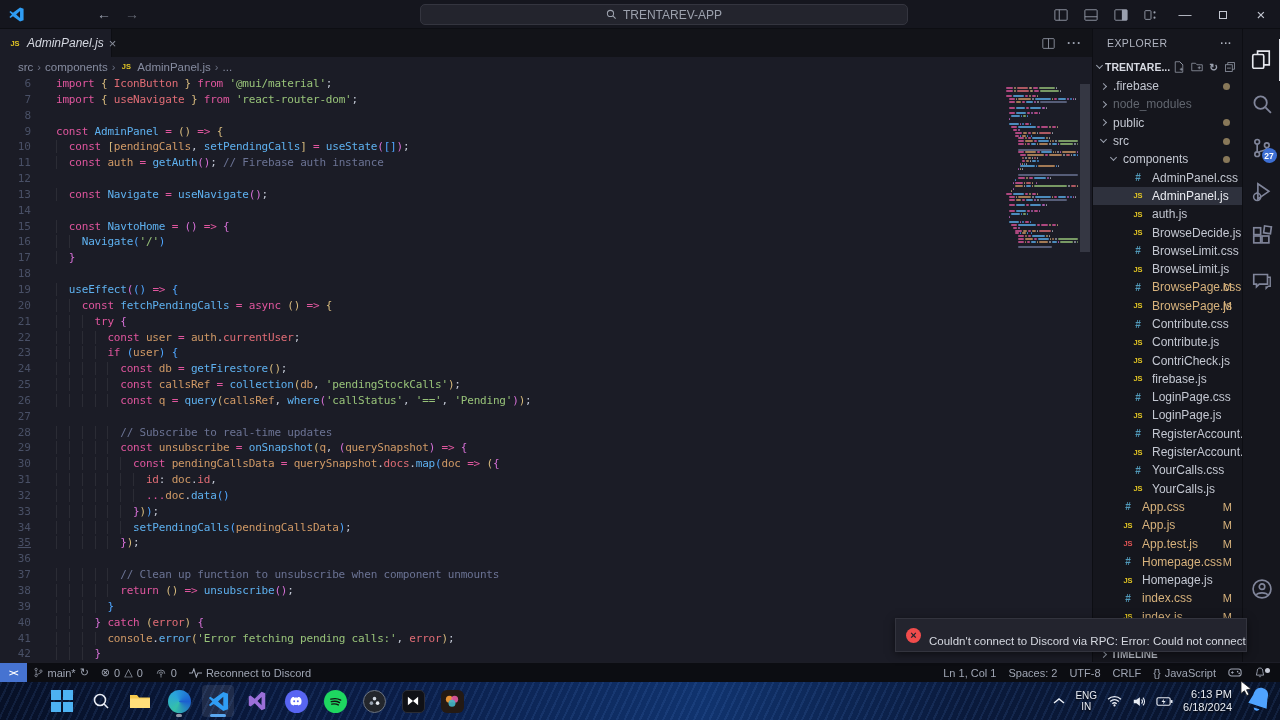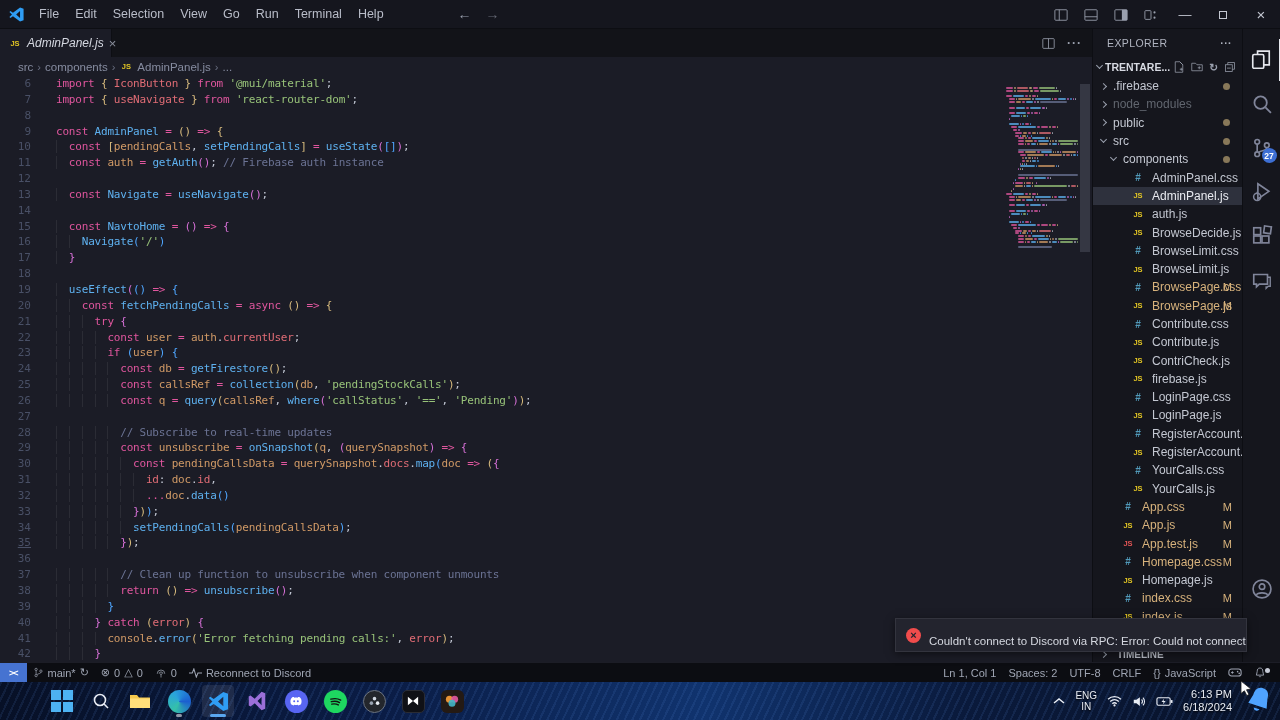--- a/index.html
+++ b/index.html
@@ -59,21 +59,21 @@
   .tname{white-space:nowrap;overflow:hidden;font-size:12px;}
   .chev{width:5px;height:5px;border-right:1.2px solid #9aa0ae;border-bottom:1.2px solid #9aa0ae;flex:0 0 5px;}
   .chev.closed{transform:rotate(-45deg);}
   .chev.open{transform:rotate(45deg);margin-top:-3px;}
   .fi{flex:0 0 14px;width:14px;text-align:center;font-weight:bold;}
   .fi.js{color:#e2c524;font-size:7.5px;}
   .fi.jst{color:#e25555;font-size:7.5px;}
   .fi.css{color:#519aba;font-size:10px;}
   .tdot{position:absolute;right:12px;width:7px;height:7px;border-radius:50%;background:#9c8a64;opacity:.85;}
   .tm{position:absolute;right:10px;color:#d7b27c;font-size:11px;}
-  #timeline{flex:0 0 16px;display:flex;align-items:center;gap:11px;padding-left:8px;color:#b8bcc6;font-weight:bold;font-size:10px;border-top:1px solid #22232c;}
+  #timeline{flex:0 0 16px;display:flex;align-items:center;gap:5px;padding-left:8px;color:#b8bcc6;font-weight:bold;font-size:10px;border-top:1px solid #22232c;}
 
   
   #activitybar{width:38px;flex:0 0 38px;background:#15161d;border-left:1px solid #0d0e13;display:flex;flex-direction:column;align-items:center;padding-top:10px;gap:2px;}
   .act-ic{width:38px;height:42px;display:flex;align-items:center;justify-content:center;color:#80859a;position:relative;}
   .act-ic.active{color:#e6e8ee;border-right:2px solid #e6e8ee;}
   .act-badge{position:absolute;right:4px;bottom:6px;min-width:15px;height:15px;border-radius:8px;background:#3d6fd4;color:#fff;font-size:8.5px;display:flex;align-items:center;justify-content:center;font-weight:bold;}
   #act-account{margin-top:auto;margin-bottom:52px;}
 
   
   #statusbar{height:20px;flex:0 0 20px;background:#0c0d12;display:flex;align-items:center;font-size:11px;color:#9fa5b3;border-top:1px solid #1c1d26;}
@@ -107,33 +107,30 @@
 </style>
 </head>
 <body>
 
 <div id="app">
 
   <div id="titlebar">
     <svg id="vscode-logo" viewBox="0 0 24 24">
         <path fill="#2f9df4" d="M17 2 L22 4 V20 L17 22 L7 14.5 L3.5 17 L2 15.6 L5.6 12 L2 8.4 L3.5 7 L7 9.5 Z M17 7 L11.5 12 L17 17 Z"></path>
       </svg>
-    <div id="menubar" style="display: flex;">
-        <span class="menu-item">File</span>
-        <span class="menu-item">Edit</span>
-        <span class="menu-item">Selection</span>
-        <span class="menu-item">View</span>
-        <span class="menu-item">Go</span>
-        <span class="menu-item">Run</span>
-        <span class="menu-item">Terminal</span>
-        <span class="menu-item">Help</span>
-      </div>
     <div id="nav-arrows">
       <span>←</span>
       <span style="opacity:.6">→</span>
+    </div>
+    <div id="searchbox">
+      <svg width="11" height="11" viewBox="0 0 16 16">
+          <circle cx="6.5" cy="6.5" r="4.5" fill="none" stroke="#9ca1ad" stroke-width="1.5"></circle>
+          <line x1="10" y1="10" x2="14" y2="14" stroke="#9ca1ad" stroke-width="1.5"></line>
+        </svg>
+      <span>TRENTAREV-APP</span>
     </div>
     <div id="win-icons">
       <span class="layout-ic">
           <svg width="14" height="14" viewBox="0 0 16 16">
             <rect x="1" y="2" width="14" height="12" rx="1" fill="none" stroke="currentColor"></rect>
             <line x1="6" y1="2" x2="6" y2="14" stroke="currentColor"></line>
           </svg>
         </span>
       <span class="layout-ic">
           <svg width="14" height="14" viewBox="0 0 16 16">

